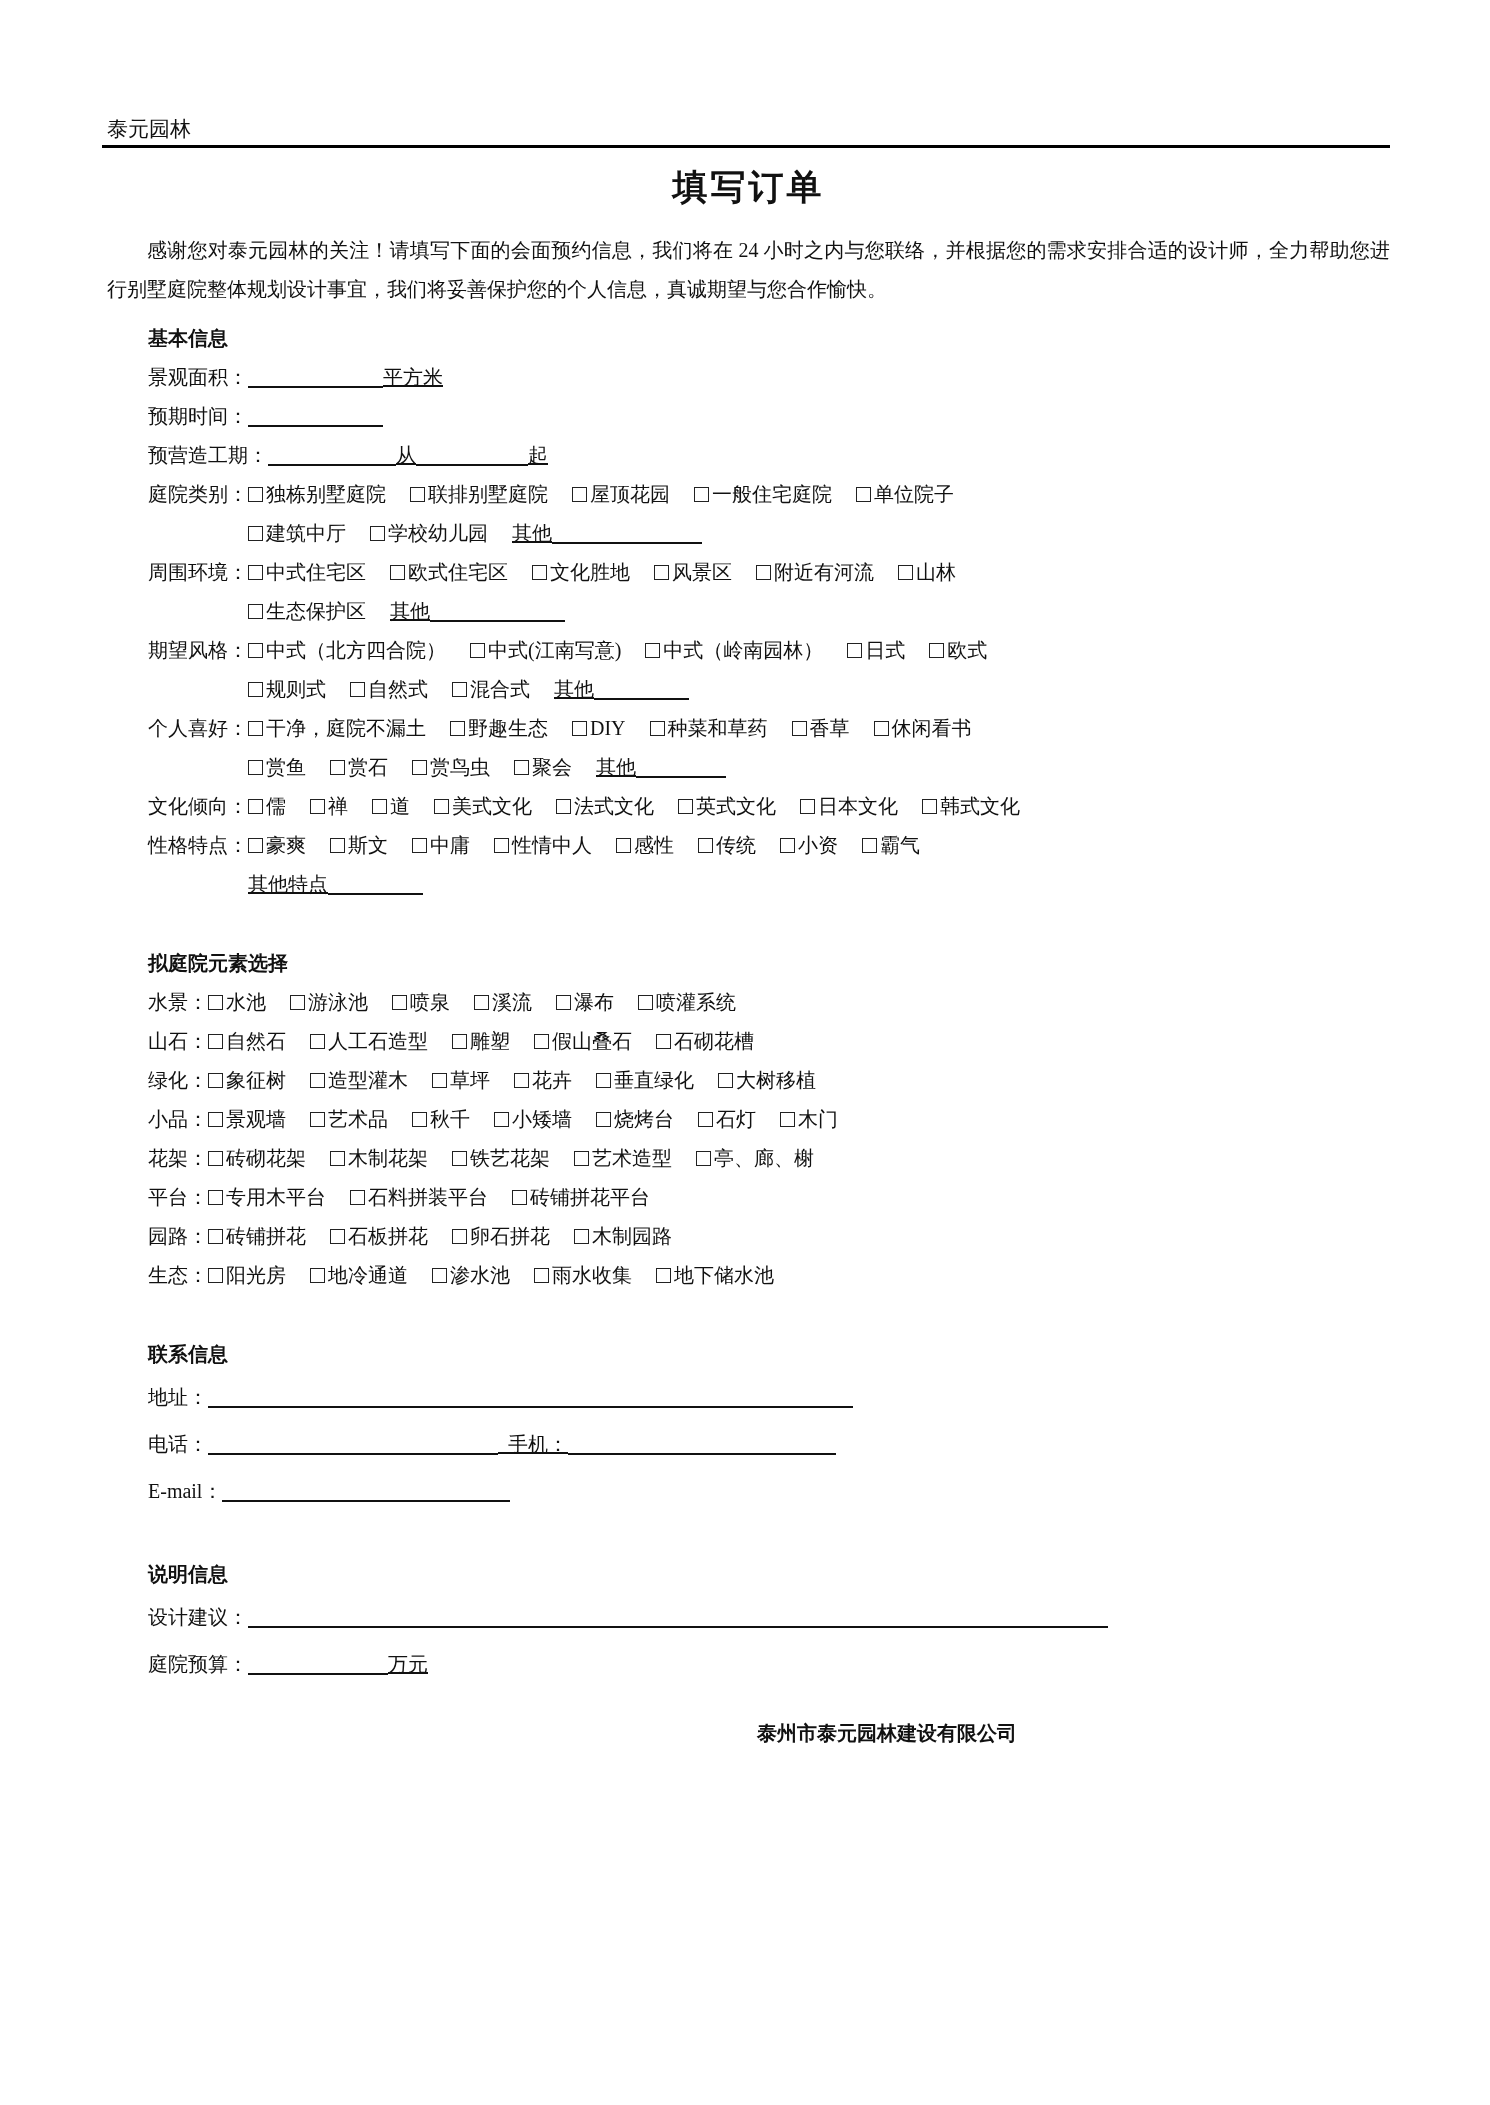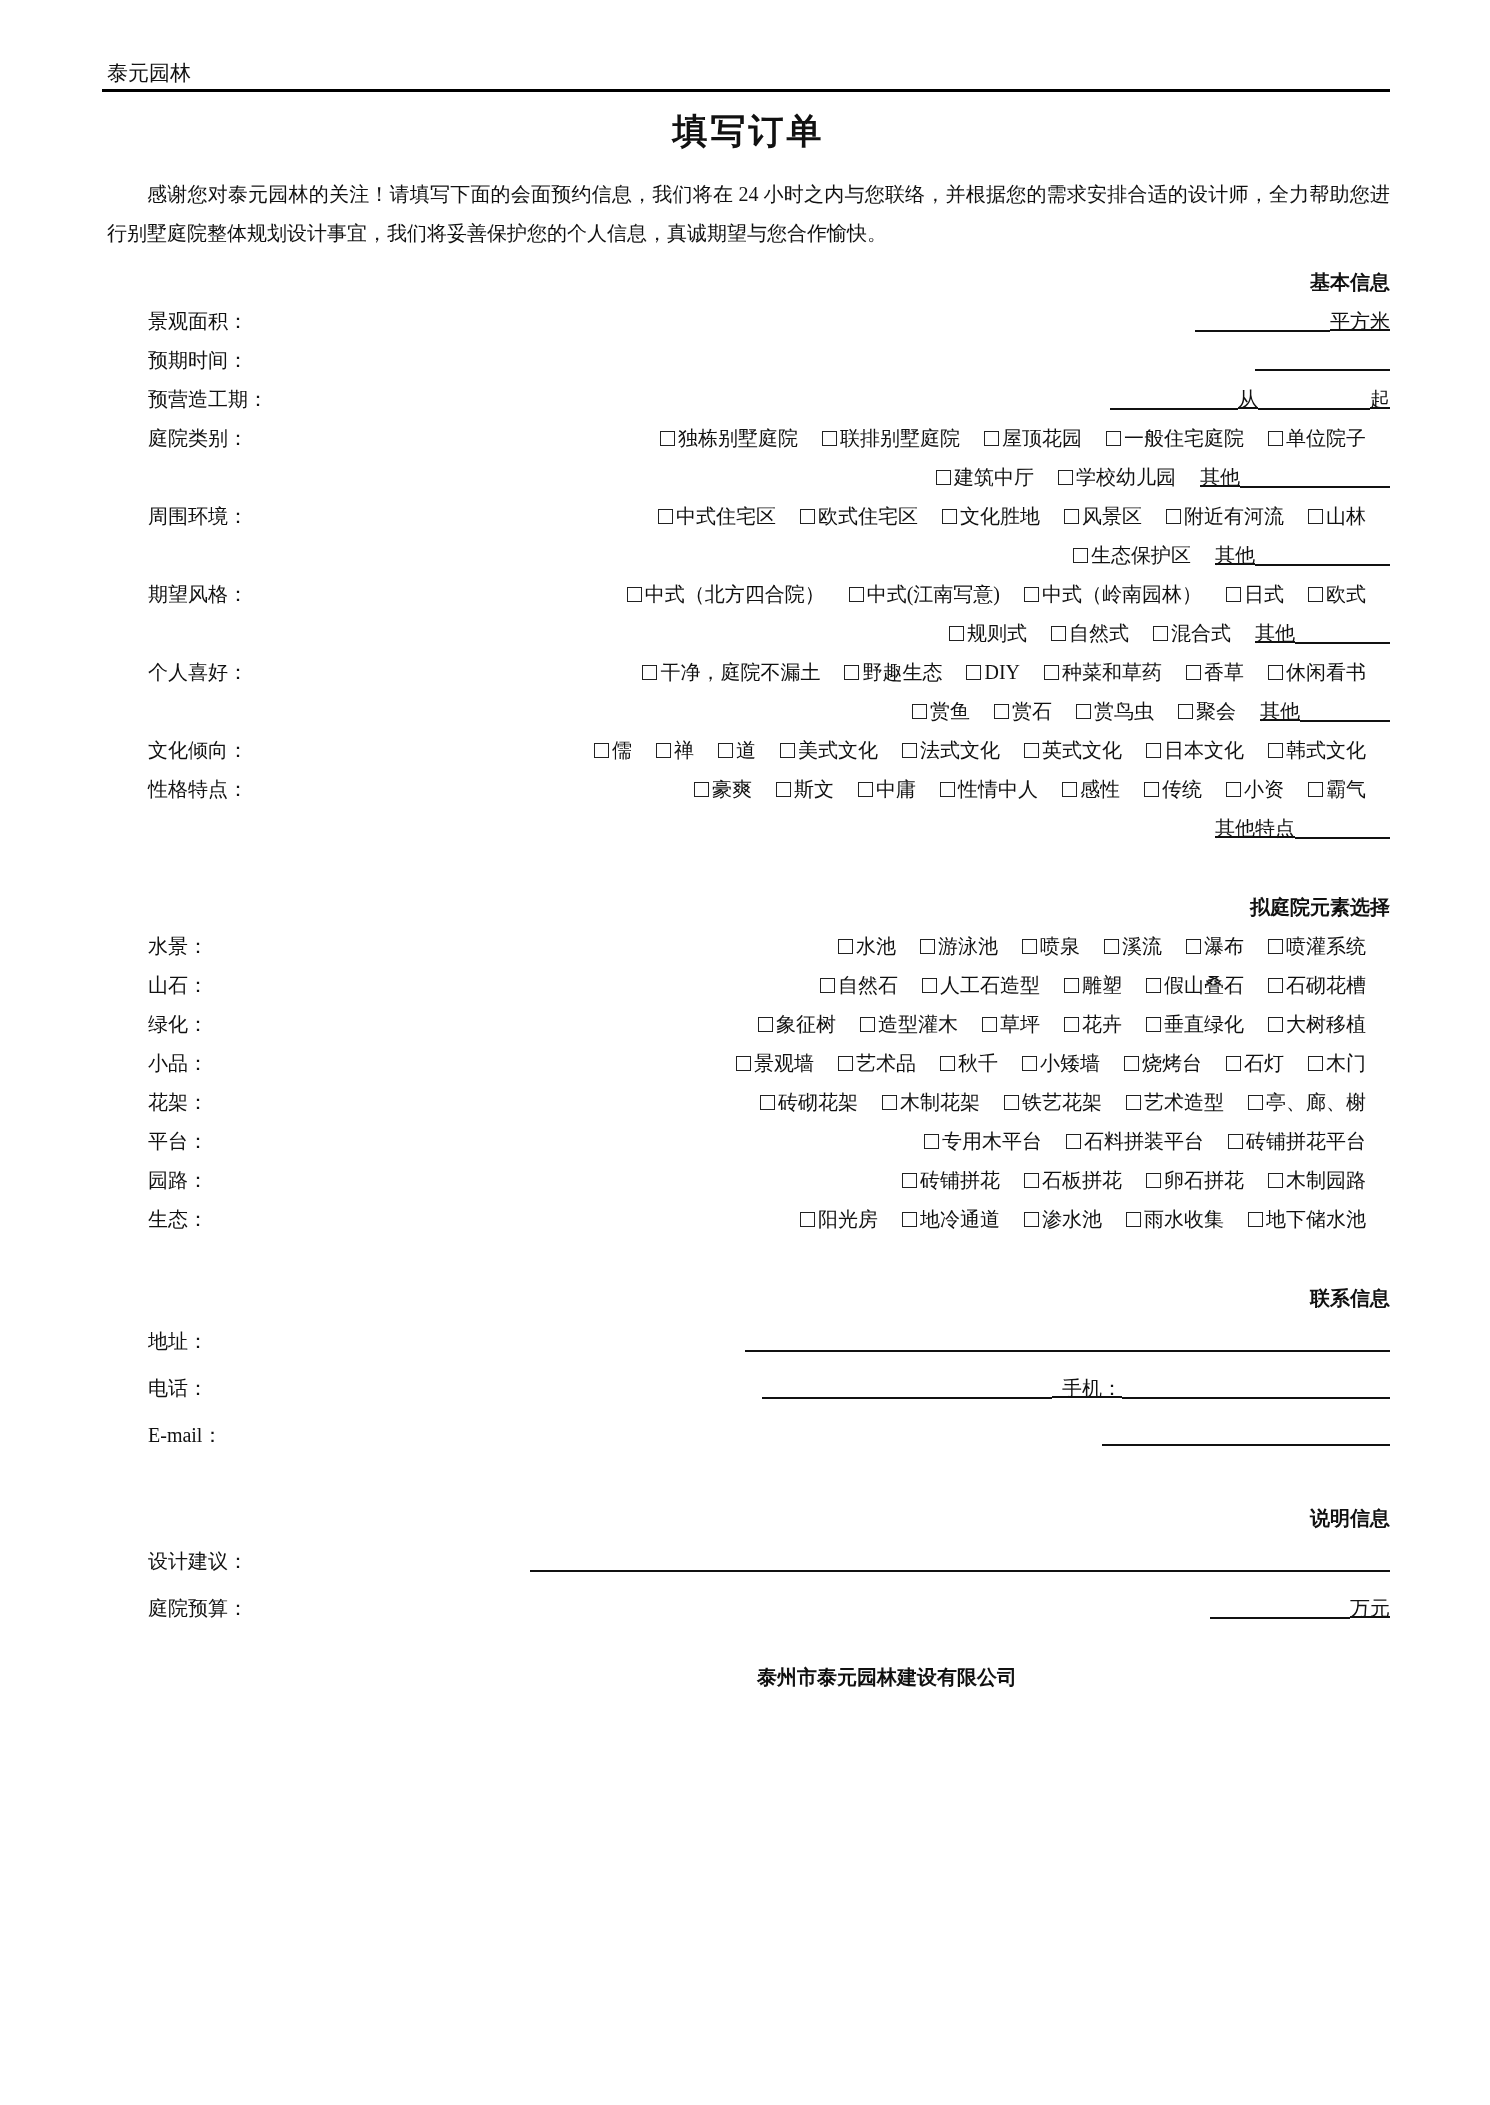--- a/index.html
+++ b/index.html
@@ -6,21 +6,21 @@
   html,body { margin:0; padding:0; background:#ffffff; }
   .page {
     position: relative;
     width: 1490px;
     height: 2105px;
     margin: 0 auto;
     background: #ffffff;
     color: #111111;
     font-family: "Liberation Serif", "DejaVu Serif", serif;
     font-size: 20px;
-    padding: 60px 100px 40px 107px;
+    padding: 116px 100px 40px 107px;
     overflow: hidden;
   }
   .doc-header {
     font-size: 21px;
     line-height: 26px;
     padding-bottom: 3px;
   }
   .header-rule {
     border: none;
     border-top: 3px solid #000;
@@ -33,21 +33,21 @@
     font-weight: bold;
     letter-spacing: 3px;
     font-family: "Liberation Sans", "DejaVu Sans", sans-serif;
   }
   .intro {
     margin: 0;
     text-indent: 2em;
     text-align: justify;
     line-height: 39px;
   }
-  .section { margin-top: 10px; text-align: right; }
+  .section { margin-top: 10px; }
   .section + .section { margin-top: 40px; }
   .section-title {
     margin-left: 41px;
     line-height: 39px;
     font-weight: bold;
     font-family: "Liberation Sans", "DejaVu Sans", sans-serif;
   }
   .row {
     display: flex;
     margin-left: 41px;

